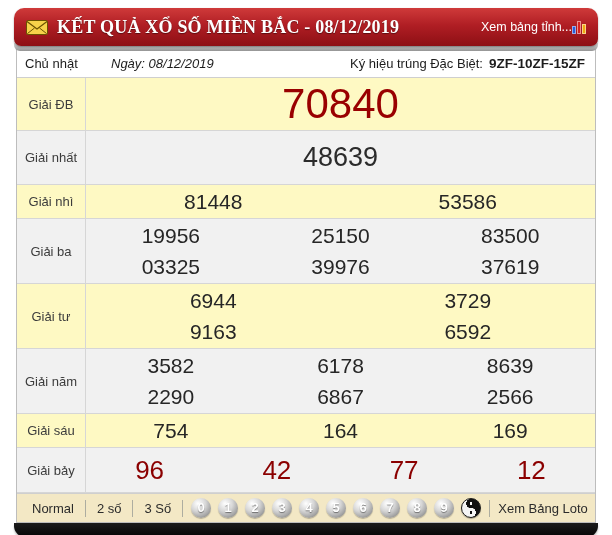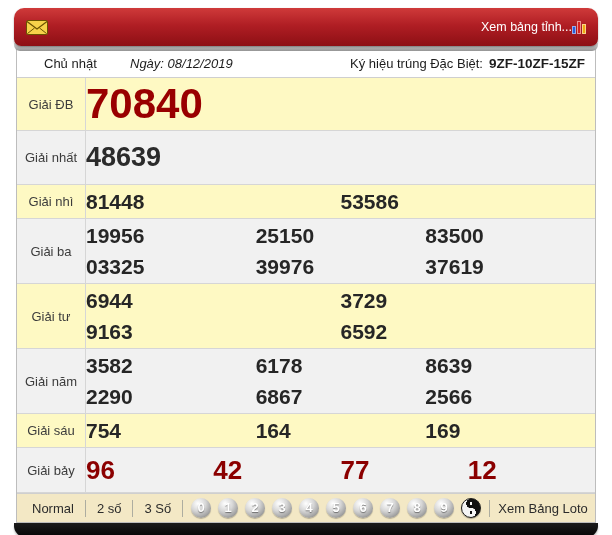--- a/index.html
+++ b/index.html
@@ -43,37 +43,37 @@
   
   .panel{
     margin:-1px 2px 0 2px;position:relative;z-index:1;background:#ffffff;
     border:1px solid #bdbdbd;border-top:none;
   }
   .info-row{
     height:27px;display:flex;align-items:center;
     border-bottom:1px solid #cfcfcf;
     font-size:13px;color:#1c1c1c;padding:0 8px;
   }
-  .info-day{width:86px;margin-left:19px;}
+  .info-day{width:86px;}
   .info-date{font-style:italic;}
   .info-right{margin-left:auto;display:flex;align-items:center;gap:6px;padding-right:2px;}
   .info-right b{font-size:13.5px;}
 
   
   .result-row{display:flex;border-bottom:1px solid #d6d6d6;background:#fef9c3;}
   .result-row.alt{background:#f1f1f1;}
   .rlabel{
     width:68px;flex:0 0 68px;border-right:1px solid #d6d6d6;
     display:flex;align-items:center;justify-content:center;
     font-size:13px;color:#3c3c3c;
   }
   .rcontent{flex:1;display:flex;flex-direction:column;justify-content:center;padding:1px 0;}
   .num-line{display:flex;}
   .num{
-    flex:1;text-align:left;font-weight:bold;font-size:21px;
+    flex:1;text-align:center;font-weight:normal;font-size:21px;
     color:#262626;line-height:31px;
   }
   .result-row.special .num{font-size:42px;color:#990000;line-height:50px;}
   .result-row.first   .num{font-size:27px;color:#2b2b2b;line-height:51px;}
   .result-row.seventh .num{font-size:26px;color:#8b0000;line-height:42px;}
 
   
   .toolbar{
     height:28px;display:flex;align-items:center;
     background:#f3e8c5;border-top:1px solid #cfcfcf;
@@ -113,20 +113,21 @@
 <div class="widget">
 
   <div class="header">
     <span class="env-icon">
       <svg width="22" height="15" viewBox="0 0 22 15">
         <rect x="0.5" y="0.5" width="21" height="14" rx="1.5" fill="#f7d24a" stroke="#6b5200"></rect>
         <path d="M1 1.5 L11 9 L21 1.5" fill="none" stroke="#6b5200" stroke-width="1.2"></path>
         <path d="M1.5 13.5 L8.5 8 M20.5 13.5 L13.5 8" fill="none" stroke="#6b5200" stroke-width="1"></path>
       </svg>
     </span>
+    <span class="title">KẾT QUẢ XỔ SỐ MIỀN BẮC - 08/12/2019</span>
     <span class="header-right">
       <span>Xem bảng tỉnh...</span>
       <span class="chart-icon">
         <span class="bar b1"></span>
           <span class="bar b2"></span>
           <span class="bar b3"></span>
       </span>
     </span>
   </div>
 

